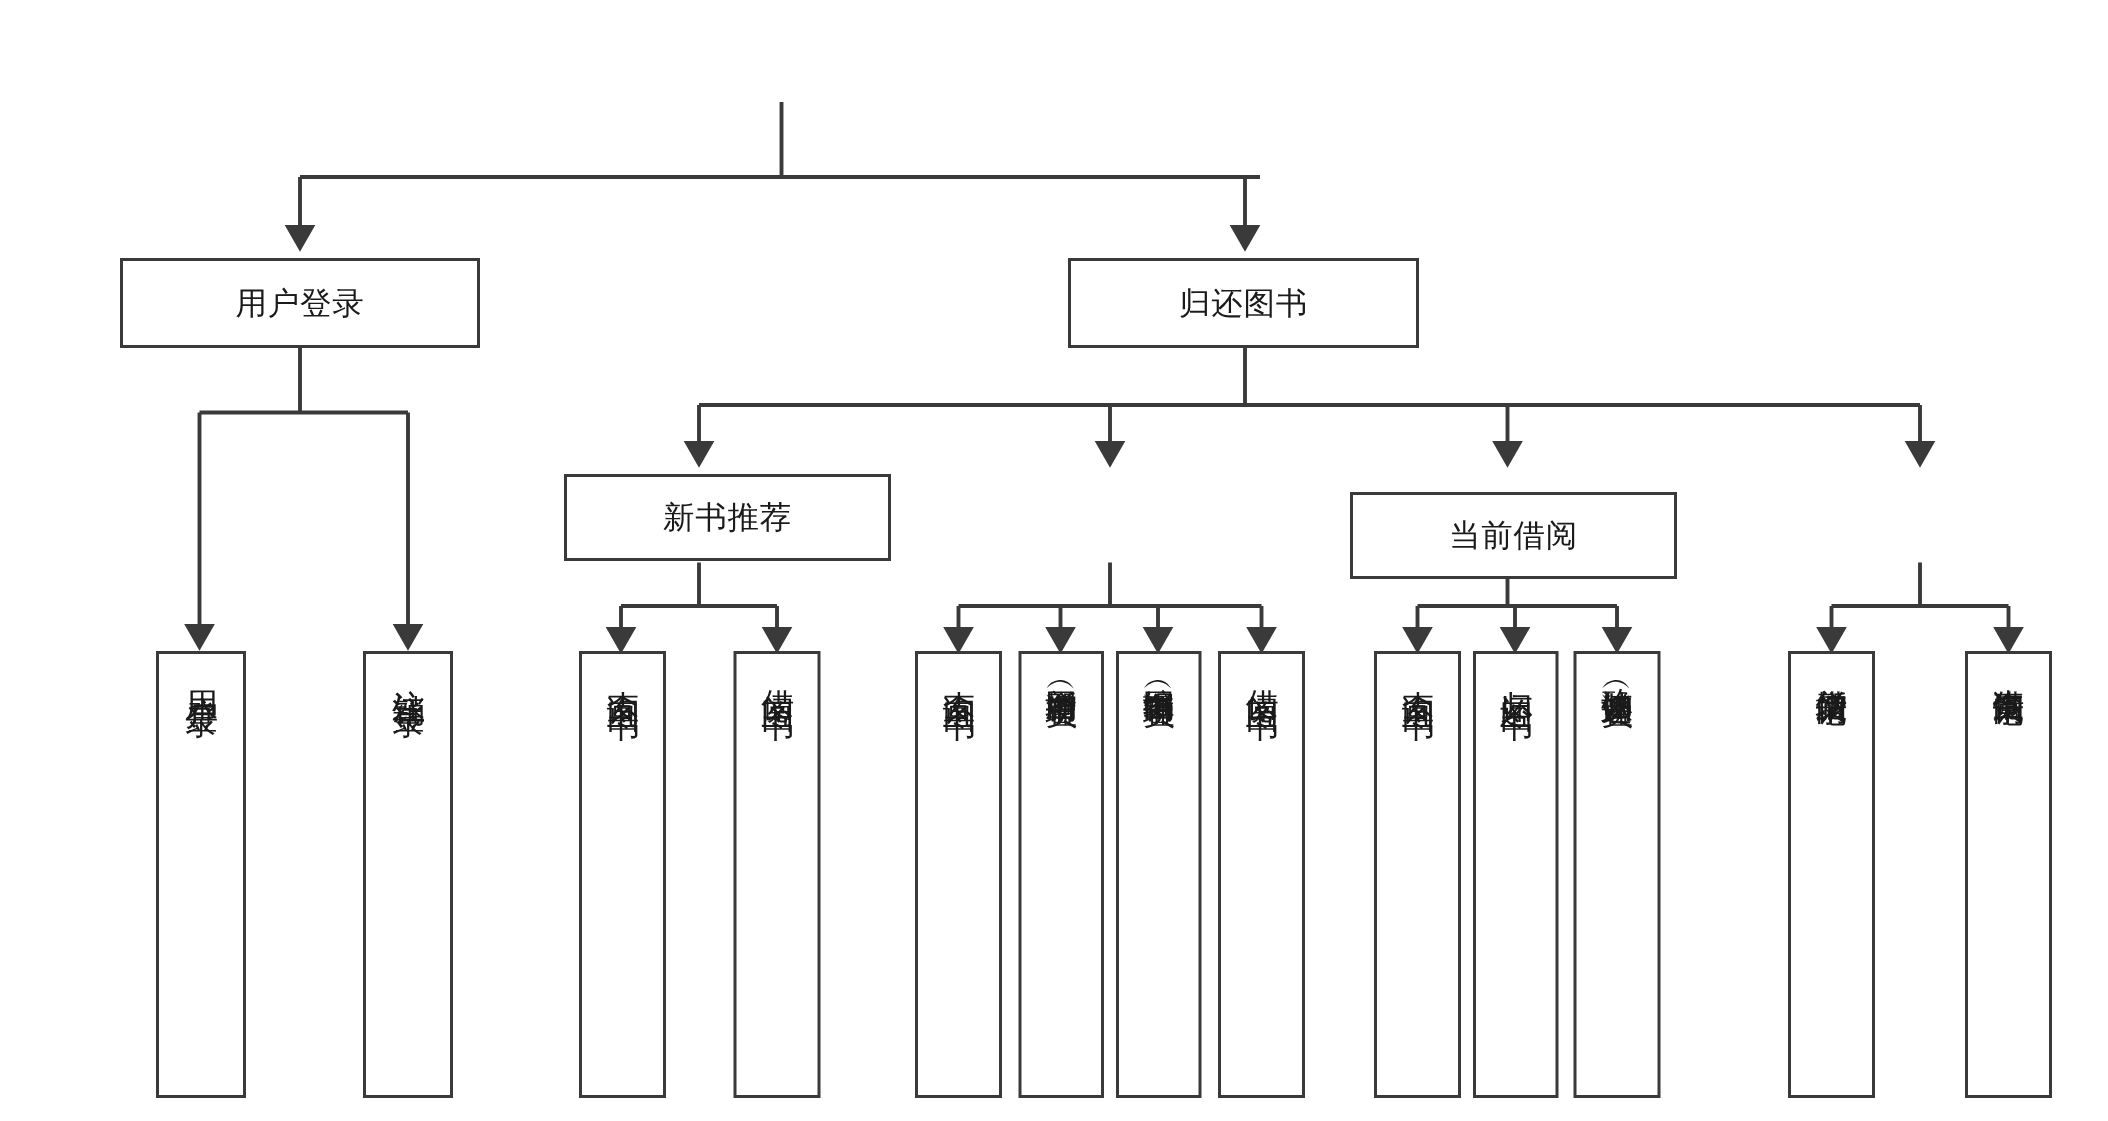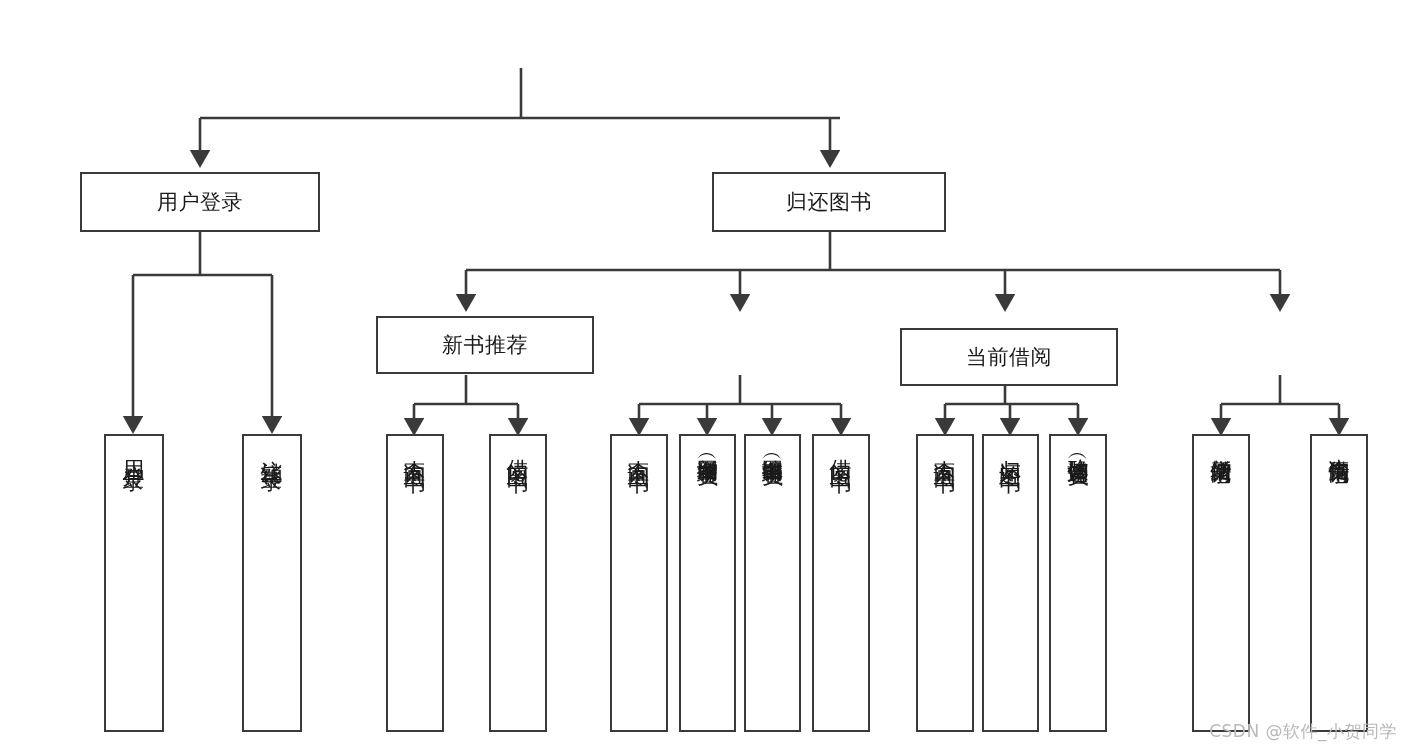--- a/index.html
+++ b/index.html
@@ -187,15 +187,14 @@
     <span class="node-label">确认归还（管理员）</span>
   </div>
 
   <div class="node vert dense" style="left:1192px; top:434px; width:58px; height:298px;">
     <span class="node-label">新增借阅记录</span>
   </div>
   <div class="node vert dense" style="left:1310px; top:434px; width:58px; height:298px;">
     <span class="node-label">查询借阅记录</span>
   </div>
 
-  <div id="watermark">CSDN @软件_小贺同学</div>
 
 </div>
 
 </body></html>

